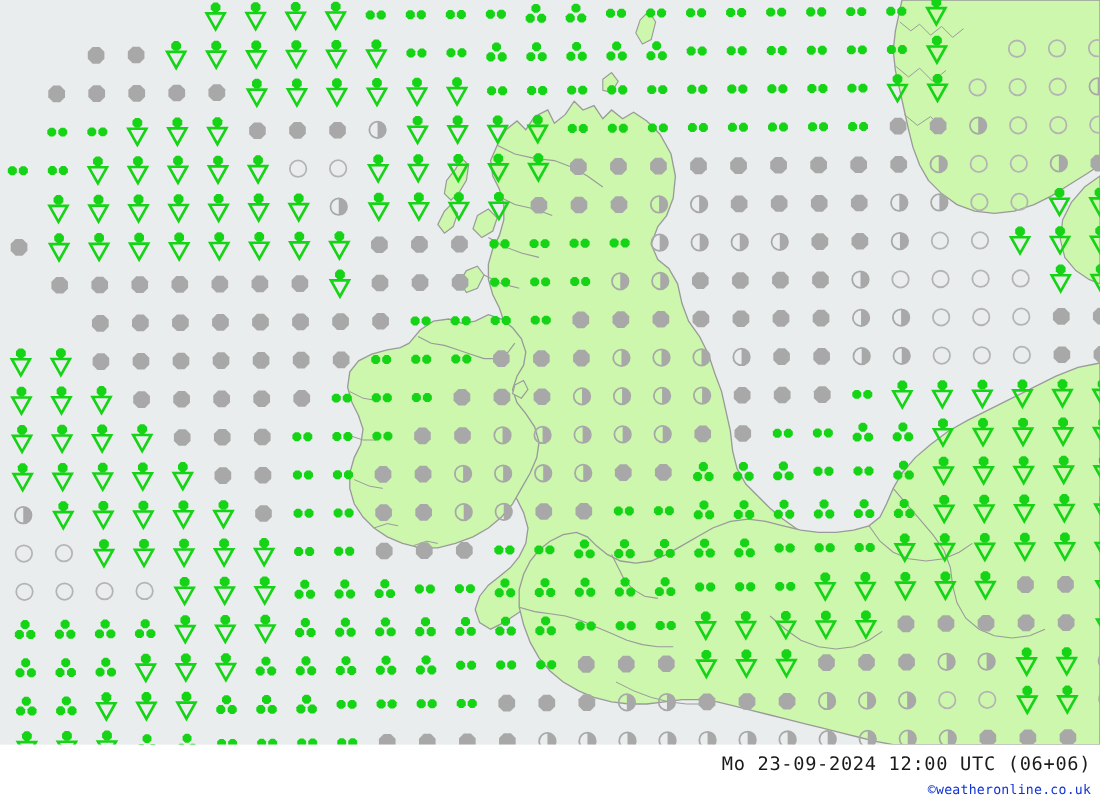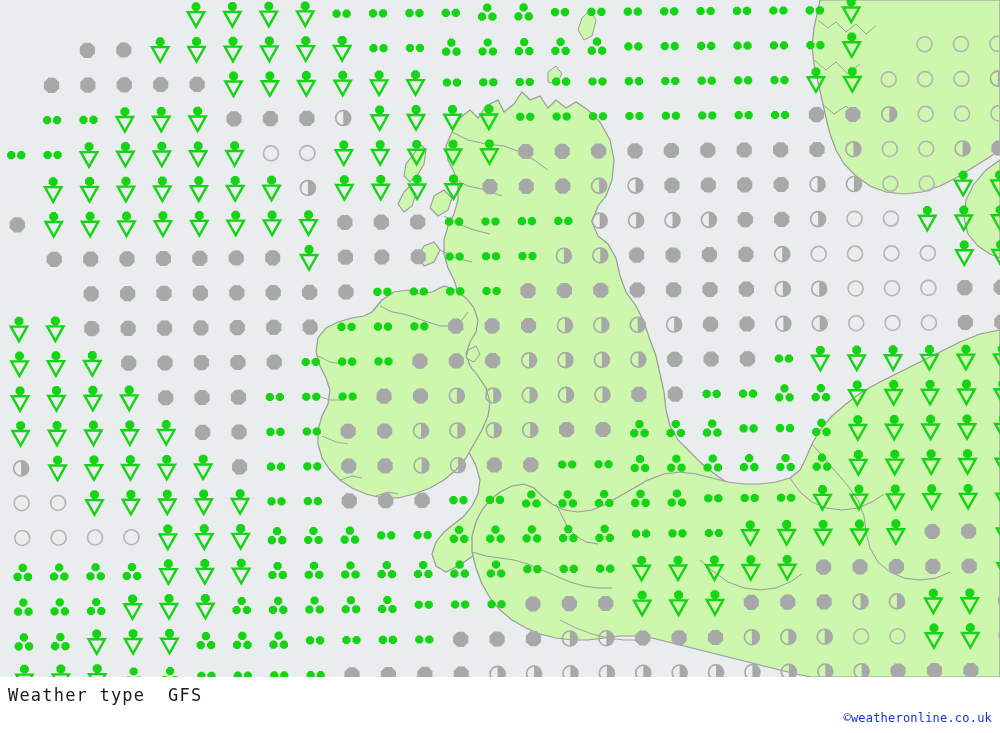--- a/index.html
+++ b/index.html
@@ -2224,17 +2224,17 @@
         <g>
           <polygon points="978.4,673.6 974.0,678.0 967.7,678.0 963.3,673.6 963.3,667.3 967.7,662.9 974.0,662.9 978.4,667.3" fill="#a8a8a8"></polygon>
         </g>
         <g>
           <polygon points="1014.8,673.3 1010.4,677.8 1004.1,677.8 999.7,673.3 999.7,667.1 1004.1,662.6 1010.4,662.6 1014.8,667.1" fill="#a8a8a8"></polygon>
         </g>
       </svg>
   </div>
 
   <div id="footer">
-    <div class="footer-left">Weather type  GFS</div>
+    <div class="footer-right">Mo 23-09-2024 12:00 UTC (06+06)</div>
     <div class="footer-credit">©weatheronline.co.uk</div>
   </div>
 
 </div>
 
 </body></html>

